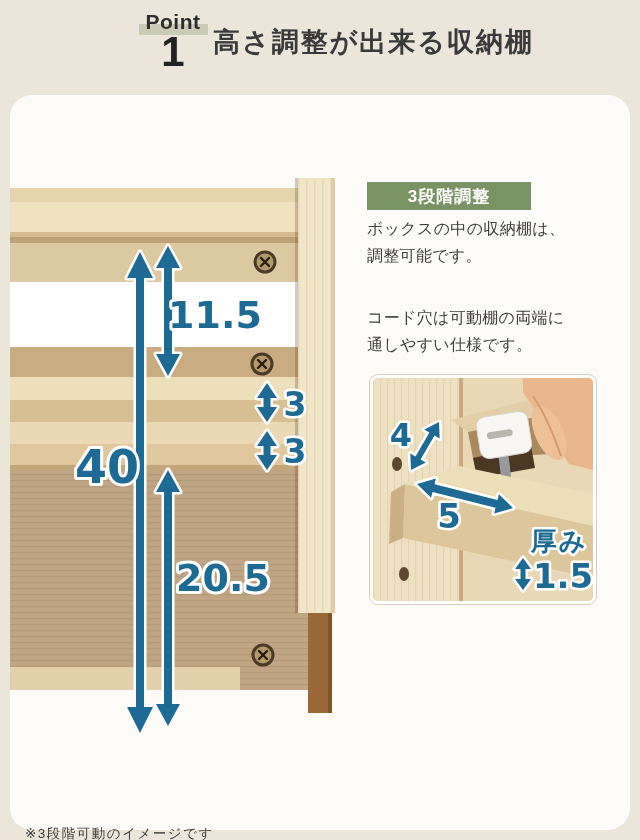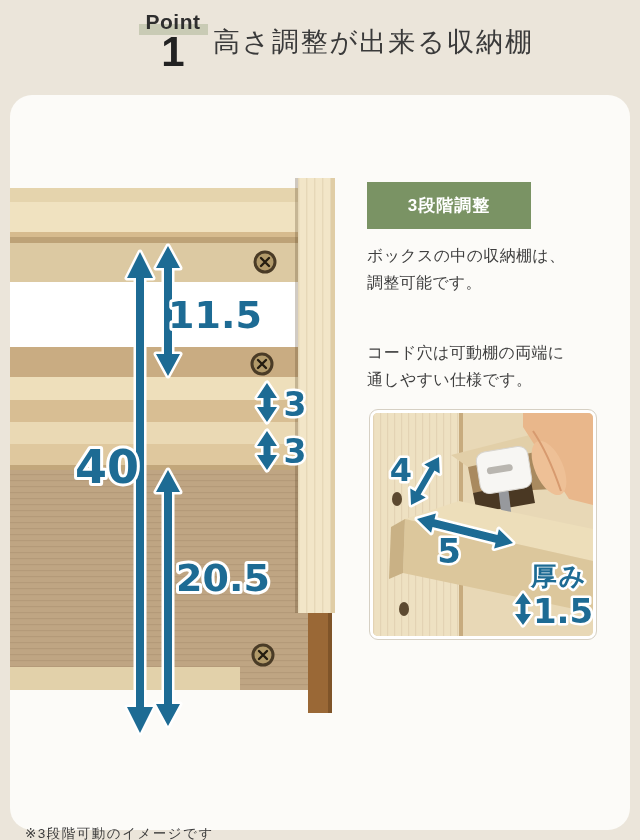--- a/index.html
+++ b/index.html
@@ -8,43 +8,43 @@
     background:#ebe5da;
     font-family:"Liberation Sans","DejaVu Sans",sans-serif;
     -webkit-font-smoothing:antialiased;
   }
   
   .header{position:absolute;left:0;top:0;width:640px;height:95px;}
   .point-badge{position:absolute;left:140px;top:10px;width:66px;text-align:center;}
   .point-word{position:relative;display:inline-block;font-size:21px;font-weight:600;color:#2e2e2e;letter-spacing:.5px;z-index:1;}
   .point-hl{position:absolute;left:-7px;right:-7px;bottom:-1px;height:11px;background:#c9cbb5;z-index:-1;}
   .point-num{font-size:42px;font-weight:700;color:#222;line-height:1.0;margin-top:-3px;}
-  .page-title{position:absolute;left:213px;top:24px;font-size:27px;font-weight:400;color:#3a3a3a;letter-spacing:2px;white-space:nowrap;}
+  .page-title{position:absolute;left:213px;top:24px;font-size:27px;font-weight:700;color:#3a3a3a;letter-spacing:2px;white-space:nowrap;}
   
   .card{position:absolute;left:10px;top:95px;width:620px;height:735px;background:#fcfbf8;border-radius:22px;}
   
   .diagram{position:absolute;left:0;top:75px;width:325px;height:575px;}
   .diagram svg{display:block;}
   .diagram-note{position:absolute;left:15px;top:655px;font-size:13.5px;color:#3c3c3c;letter-spacing:1.5px;white-space:nowrap;}
   
   text.m-label{
     fill:#1d6b94;stroke:#ffffff;stroke-width:6px;paint-order:stroke;stroke-linejoin:round;
     font-weight:700;text-anchor:middle;font-family:"DejaVu Sans","Liberation Sans",sans-serif;
   }
   text.m-small{stroke-width:5px;}
   polygon.dbl-arrow{fill:#1d6b94;stroke:#ffffff;stroke-width:5px;paint-order:stroke;stroke-linejoin:round;}
   
   .right-col{position:absolute;left:357px;top:87px;width:236px;}
   .section-label{
-    width:164px;height:47px;background:#7a9364;color:#ffffff;
+    width:164px;height:28px;background:#7a9364;color:#ffffff;
     font-size:17px;font-weight:700;letter-spacing:1px;
     display:flex;align-items:center;justify-content:center;
   }
   .section-label.wide{width:222px;}
-  .section-text{margin-top:14px;font-size:16px;line-height:26.5px;color:#3f3f3f;letter-spacing:.3px;}
+  .section-text{margin-top:6px;font-size:16px;line-height:26.5px;color:#3f3f3f;letter-spacing:.3px;}
   .section-text span{display:block;white-space:nowrap;}
   .gap1{height:30px;}
   .inset-photo{
     margin-top:17px;margin-left:3px;
     border:3px solid #ffffff;outline:1px solid #d6d0c4;border-radius:8px;
     display:block;background:#e8d8b6;
   }
 </style>
 </head>
 <body>

